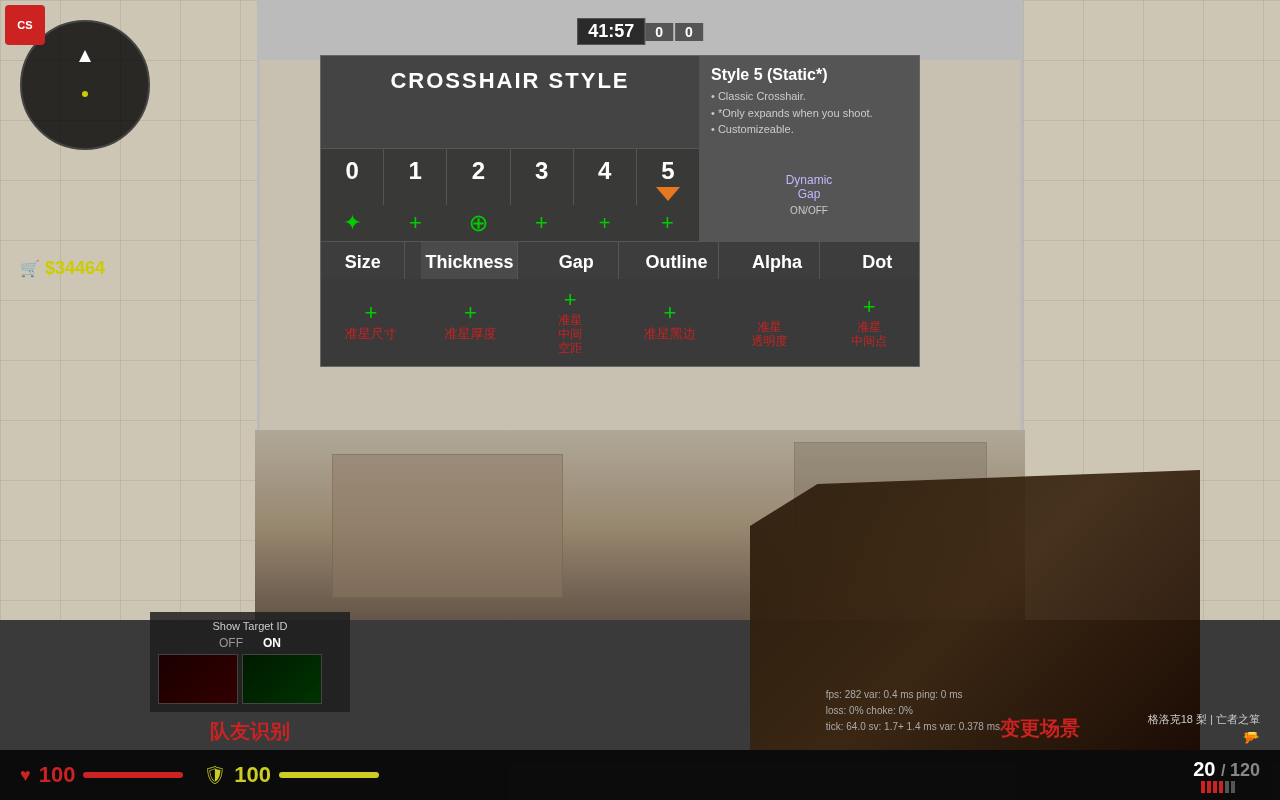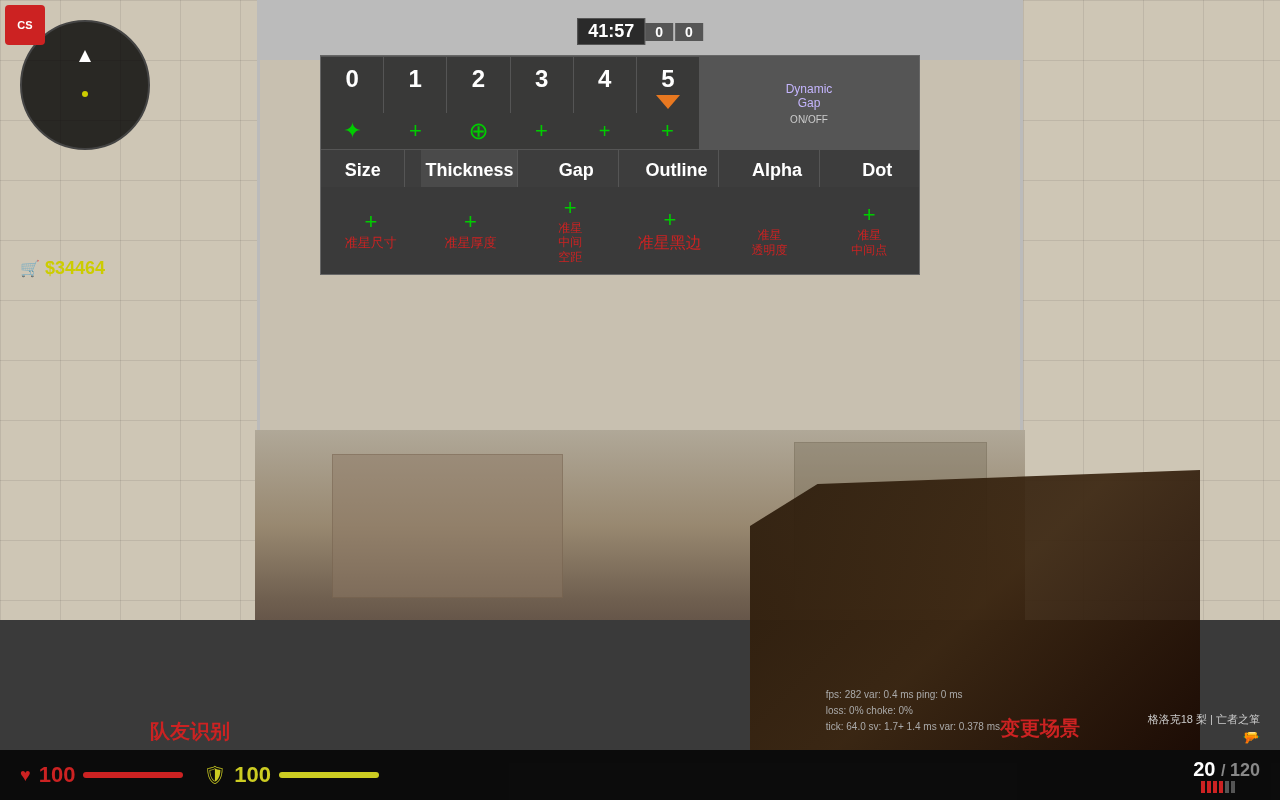--- a/index.html
+++ b/index.html
@@ -587,20 +587,31 @@
 
     <div style="position:absolute;left:10%;top:10%;width:30%;height:60%;background:rgba(140,120,100,0.5);border:1px solid rgba(100,80,60,0.3);"></div>
     <div style="position:absolute;right:5%;top:5%;width:25%;height:70%;background:rgba(120,110,90,0.4);border:1px solid rgba(90,80,60,0.2);"></div>
   </div>
 </div>
 
 <div style="position:absolute;bottom:50px;right:80px;width:450px;height:280px;z-index:15;background:linear-gradient(135deg,#2a1a0a,#3a2510,#1a0800);clip-path:polygon(15% 5%,100% 0%,100% 100%,0% 100%,0% 20%);opacity:0.92;"></div>
 
 <div class="ui-panel">
 
+  <div class="panel-header">
+    <div class="crosshair-style-title">
+      <span>Crosshair Style</span>
+    </div>
+    <div class="style-info">
+      <div class="style-name">Style 5 (Static*)</div>
+      <div class="style-desc">• Classic Crosshair.</div>
+      <div class="style-desc">• *Only expands when you shoot.</div>
+      <div class="style-desc">• Customizeable.</div>
+    </div>
+  </div>
 
   <div class="middle-row">
     <div class="num-cells-area">
 
       <div class="num-top-row">
         <div class="number-cell">
           <span class="num">0</span>
         </div>
         <div class="number-cell">
           <span class="num">1</span>
@@ -676,36 +687,51 @@
     <div class="icon-cell">
       <span class="ch-icon">+</span>
       <span class="ch-label" style="color:#cc2222;font-size:13px;">准星厚度</span>
     </div>
     <div class="icon-cell">
       <span class="ch-icon">+</span>
       <span class="ch-label" style="color:#cc2222;font-size:12px;line-height:1.2;">准星<br>中间<br>空距</span>
     </div>
     <div class="icon-cell">
       <span class="ch-icon">+</span>
-      <span class="ch-label" style="color:#cc2222;font-size:16px;">准星黑边</span>
+      <span class="ch-label" style="color:#cc2222;font-size:13px;">准星黑边</span>
     </div>
     <div class="icon-cell">
       <span class="ch-icon" style="color:transparent;">+</span>
       <span class="ch-label" style="color:#cc2222;font-size:12px;line-height:1.2;">准星<br>透明度</span>
     </div>
     <div class="icon-cell">
       <span class="ch-icon">+</span>
       <span class="ch-label" style="color:#cc2222;font-size:12px;line-height:1.2;">准星<br>中间点</span>
     </div>
   </div>
 </div>
 
 <div class="floor"></div>
 
 <div class="teammate-section">
+  <div class="teammate-panel">
+    <div class="tp-title">Show Target ID</div>
+    <div class="tp-toggle">
+      <span class="tp-off">OFF</span>
+      <span class="tp-on">ON</span>
+    </div>
+    <div class="teammate-preview">
+      <div class="tp-img">
+        <div class="tp-img-inner" style="background:linear-gradient(135deg,#1a0000,#330000);"></div>
+      </div>
+      <div class="tp-img">
+        <div class="tp-img-inner" style="background:linear-gradient(135deg,#001a00,#003300);"></div>
+      </div>
+    </div>
+  </div>
   <div class="teammate-label">队友识别</div>
 </div>
 
 <div class="change-scene">变更场景</div>
 
 <div class="gun-display">
   <div class="gun-name">格洛克18 梨 | 亡者之箪</div>
 
   <div style="color:#7799cc;font-size:14px;margin-top:2px;transform:scaleX(-1);">🔫</div>
 </div>

